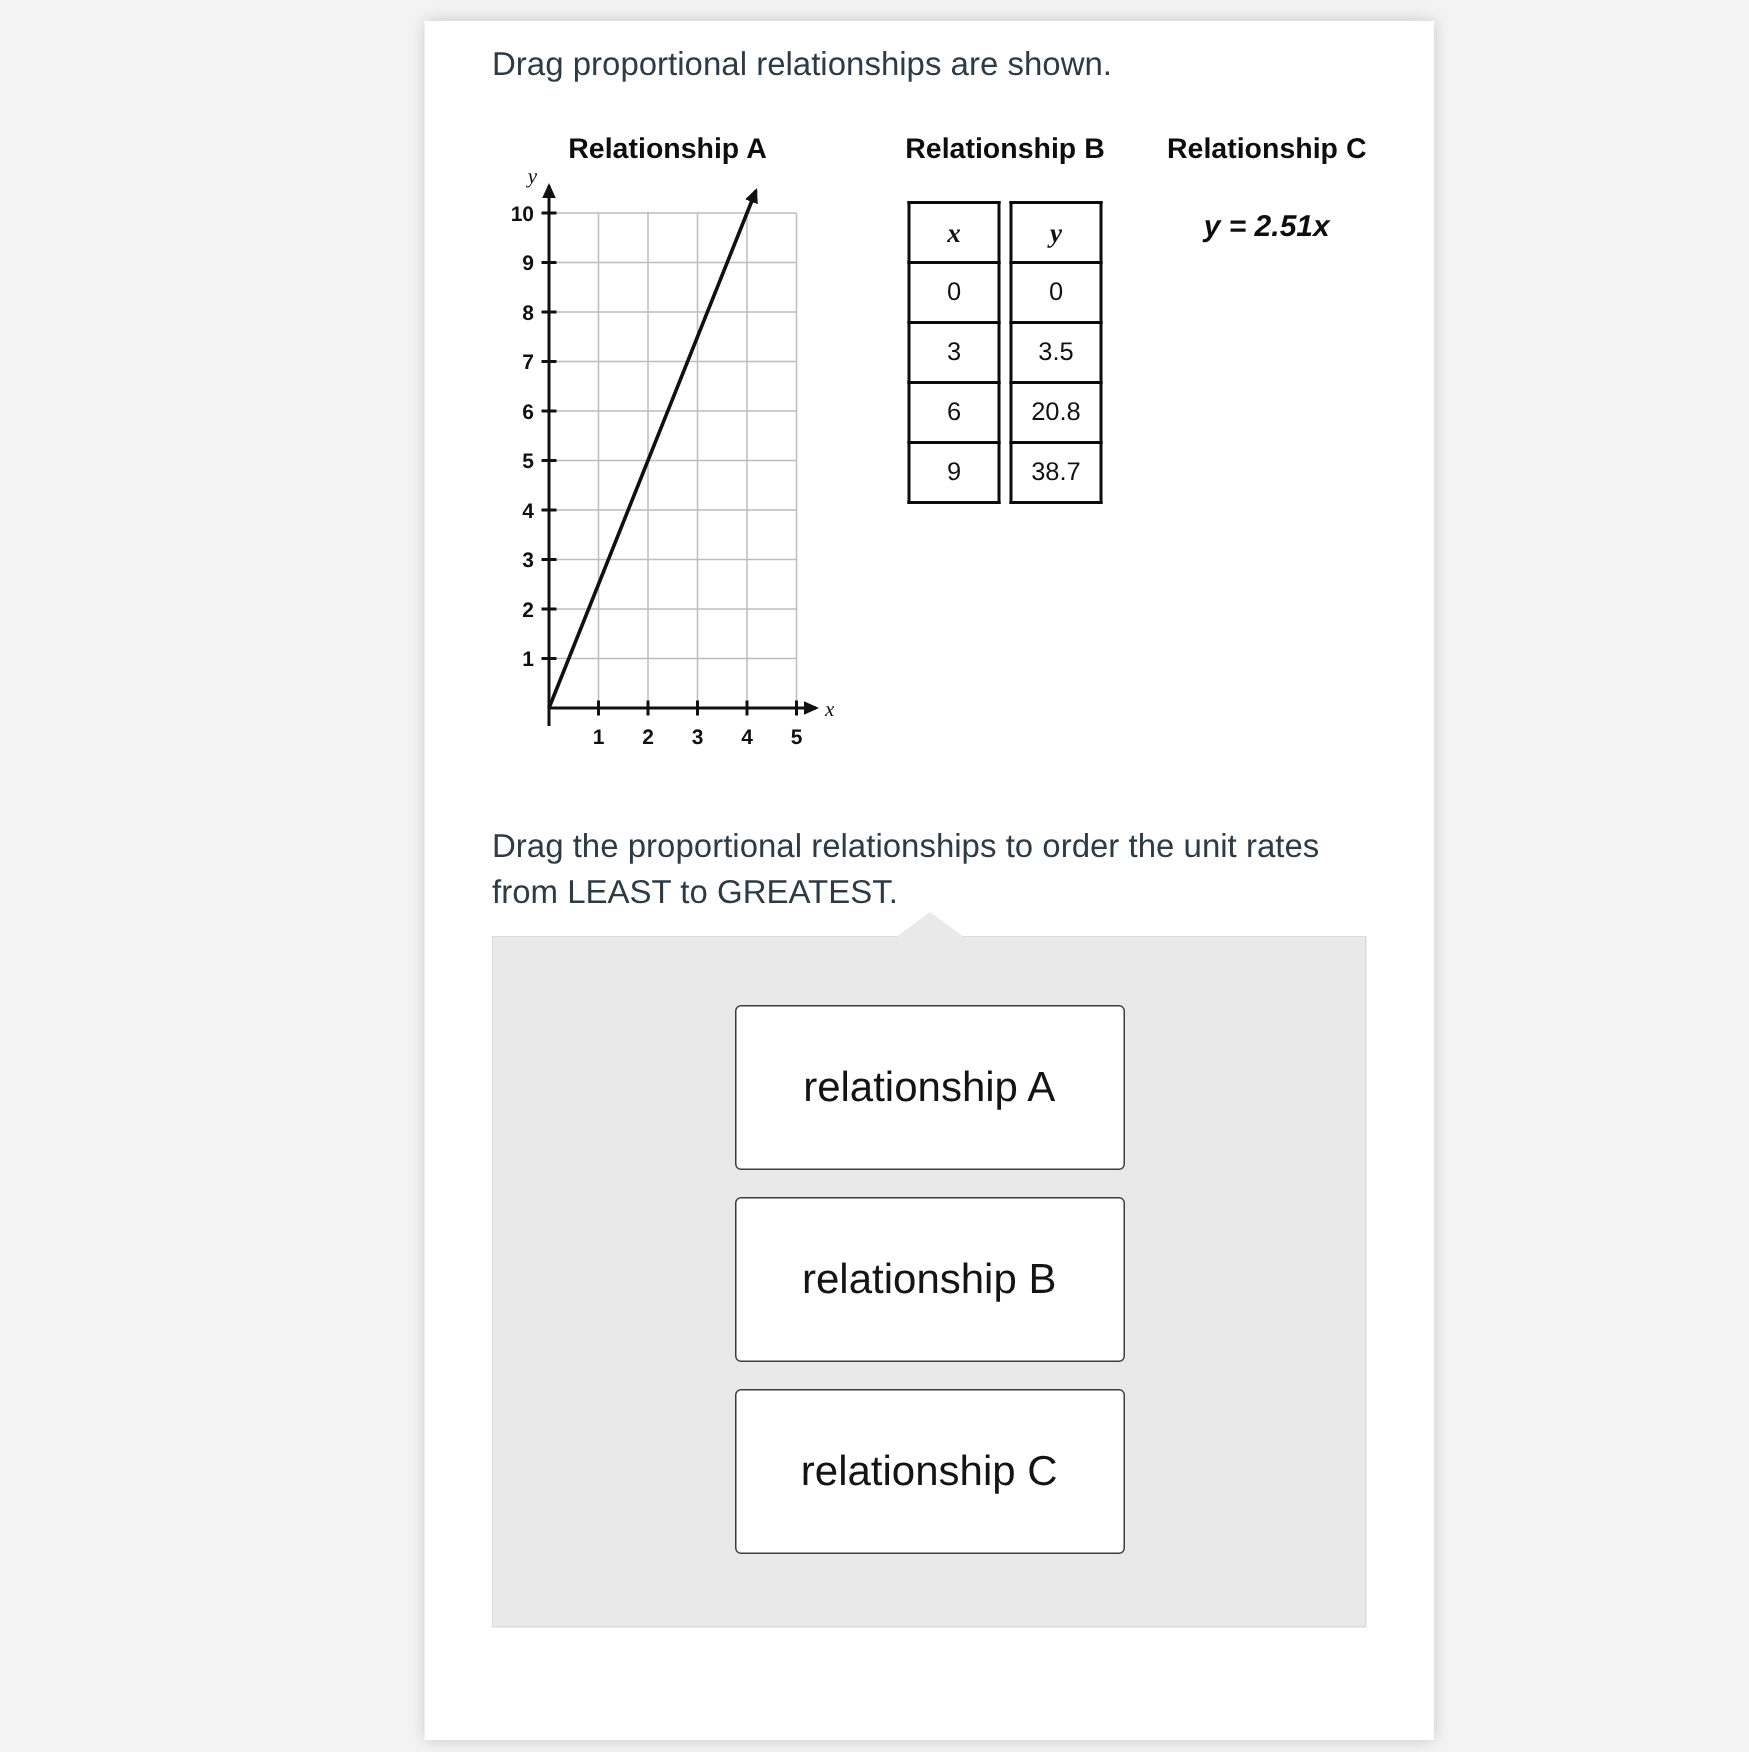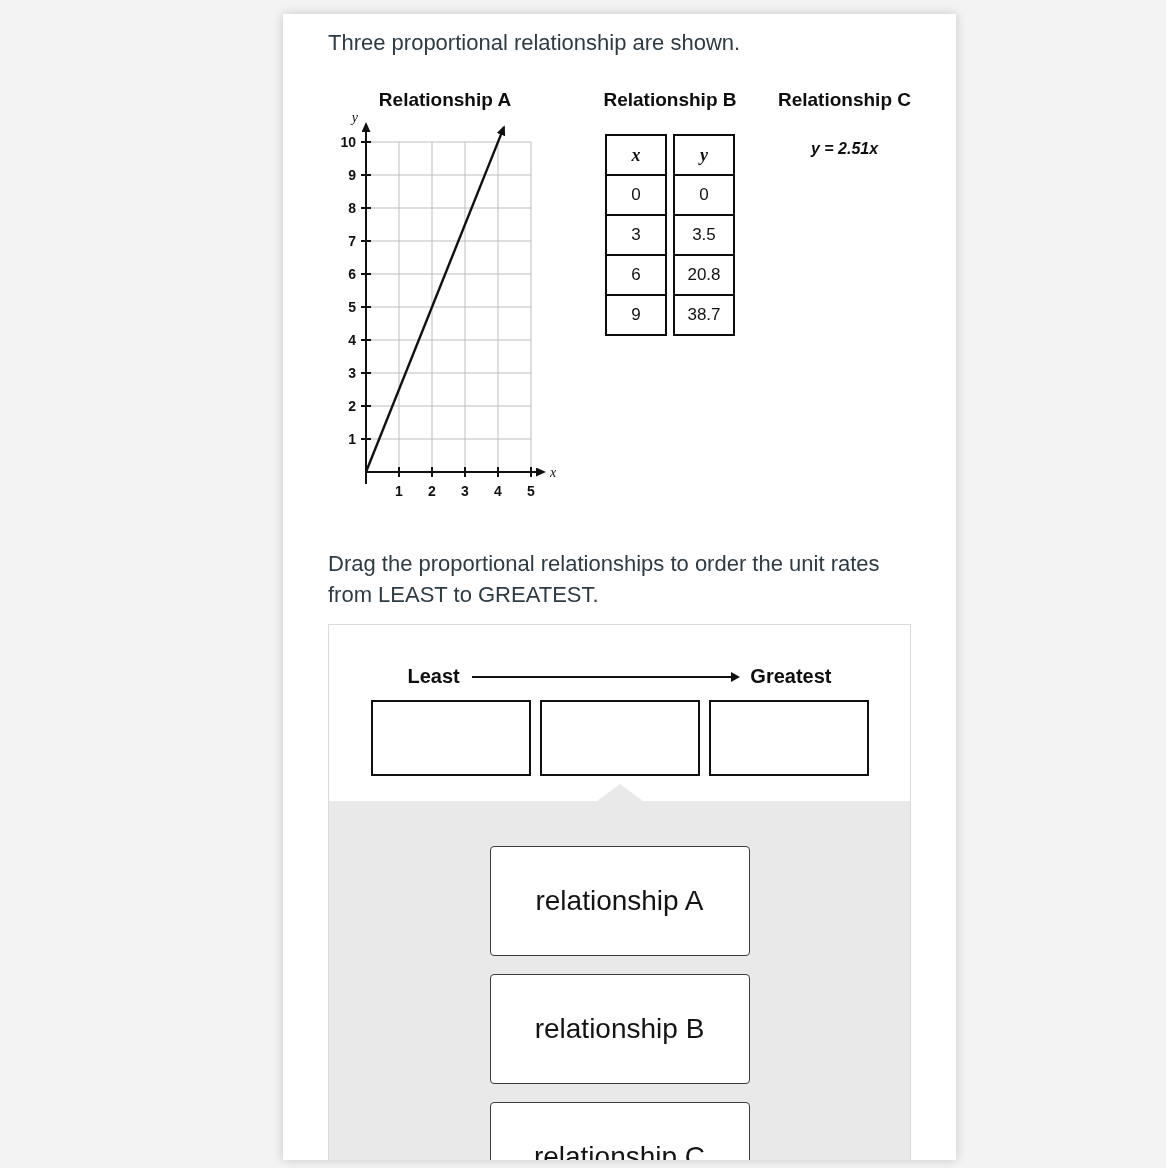--- a/index.html
+++ b/index.html
@@ -26,21 +26,21 @@
   .graph-svg .tick { font-size:14px; font-weight:bold; fill:#111; font-family:"Liberation Sans",sans-serif; }
   .graph-svg .axis-letter { font-size:14px; font-style:italic; fill:#111; font-family:"Liberation Serif",serif; }
   .col-tables { display:flex; gap:6px; margin-top:24px; }
   .col-table { border-collapse:collapse; }
   .col-table th, .col-table td {
     border:2px solid #0c0c0c; width:60px; height:40px;
     text-align:center; padding:0; color:#111; background:#fff;
   }
   .col-table th { font-style:italic; font-weight:bold; font-size:18px; font-family:"Liberation Serif",serif; }
   .col-table td { font-size:17px; }
-  .equation { margin-top:30px; font-weight:bold; font-style:italic; font-size:16px; color:#0e0e0e; }
+  .equation { margin-top:30px; font-weight:bold; font-style:italic; font-size:20px; color:#0e0e0e; }
   .instruction { margin-top:46px; font-size:22px; line-height:31px; color:#2d3b45; max-width:560px; }
   .order-area { margin-top:14px; border:1px solid #dadada; }
   .drop-zone { background:#ffffff; padding:40px 0 25px 0; }
   .scale-row {
     display:flex; align-items:center; width:424px; margin:0 auto;
     font-weight:bold; font-size:20px; color:#0e0e0e;
   }
   .arrow { flex:1; display:flex; align-items:center; margin:0 10px 0 12px; }
   .arrow-line { flex:1; height:2px; background:#111; }
   .arrow-head {
@@ -64,21 +64,21 @@
     background:#ffffff; border:1px solid #3c3c3c; border-radius:4px;
     display:flex; align-items:center; justify-content:center;
     font-size:28px; color:#141414; cursor:grab;
   }
 </style>
 </head>
 <body>
 
 <div class="sheet">
 
-  <div class="question-title">Three proportional relationship are shown.</div>
+  <div class="question-title">Drag proportional relationships are shown.</div>
 
   <div class="relationships">
 
     <div class="rel-col">
       <div class="rel-header">Relationship A</div>
       <div class="graph-wrap">
         <svg id="rel-a-graph" class="graph-svg" width="234" height="392" viewBox="0 0 234 392">
             <defs>
               <marker id="arr" markerUnits="userSpaceOnUse" markerWidth="11" markerHeight="10" refX="8" refY="4.5" orient="auto">
                 <path d="M0,0 L10,4.5 L0,9 z" fill="#111"></path>
@@ -185,35 +185,20 @@
     <div class="rel-col">
       <div class="rel-header">Relationship C</div>
       <div class="equation">y = 2.51x</div>
     </div>
 
   </div>
 
   <div class="instruction">Drag the proportional relationships to order the unit rates from LEAST to GREATEST.</div>
 
   <div class="order-area">
-    <div class="drop-zone">
-      <div class="scale-row">
-        <span>Least</span>
-        <span class="arrow">
-          <span class="arrow-line"></span>
-          <span class="arrow-head"></span>
-        </span>
-        <span>Greatest</span>
-      </div>
-      <div class="slots" id="slots">
-          <div class="slot"></div>
-          <div class="slot"></div>
-          <div class="slot"></div>
-        </div>
-    </div>
     <div class="tray">
       <div class="notch"></div>
       <div id="card-list">
           <div class="card">relationship A</div>
           <div class="card">relationship B</div>
           <div class="card">relationship C</div>
         </div>
     </div>
   </div>
 

